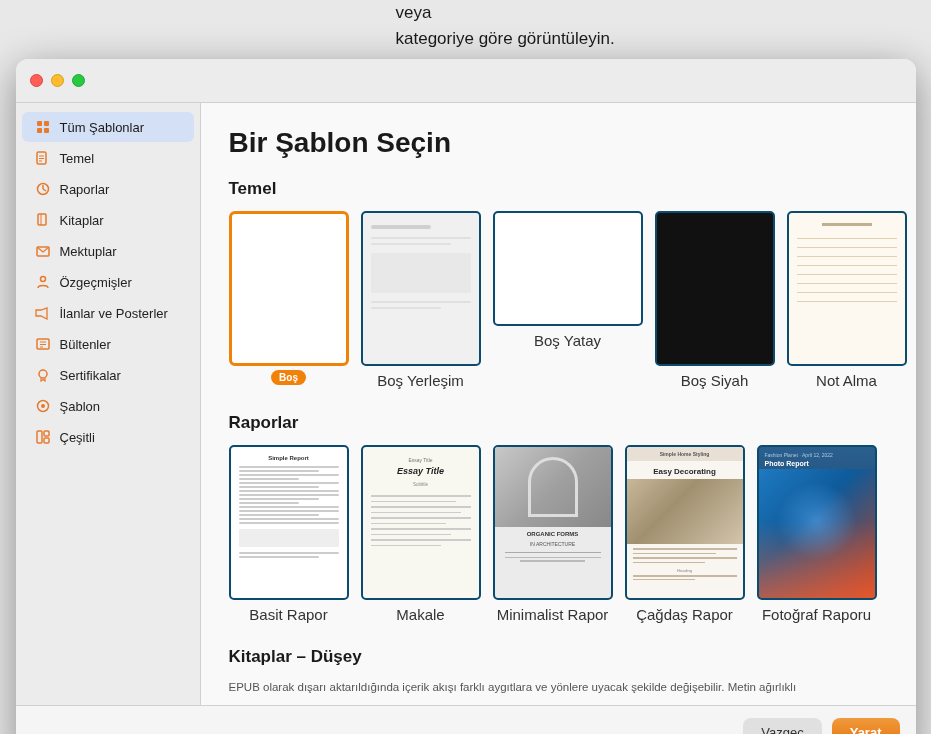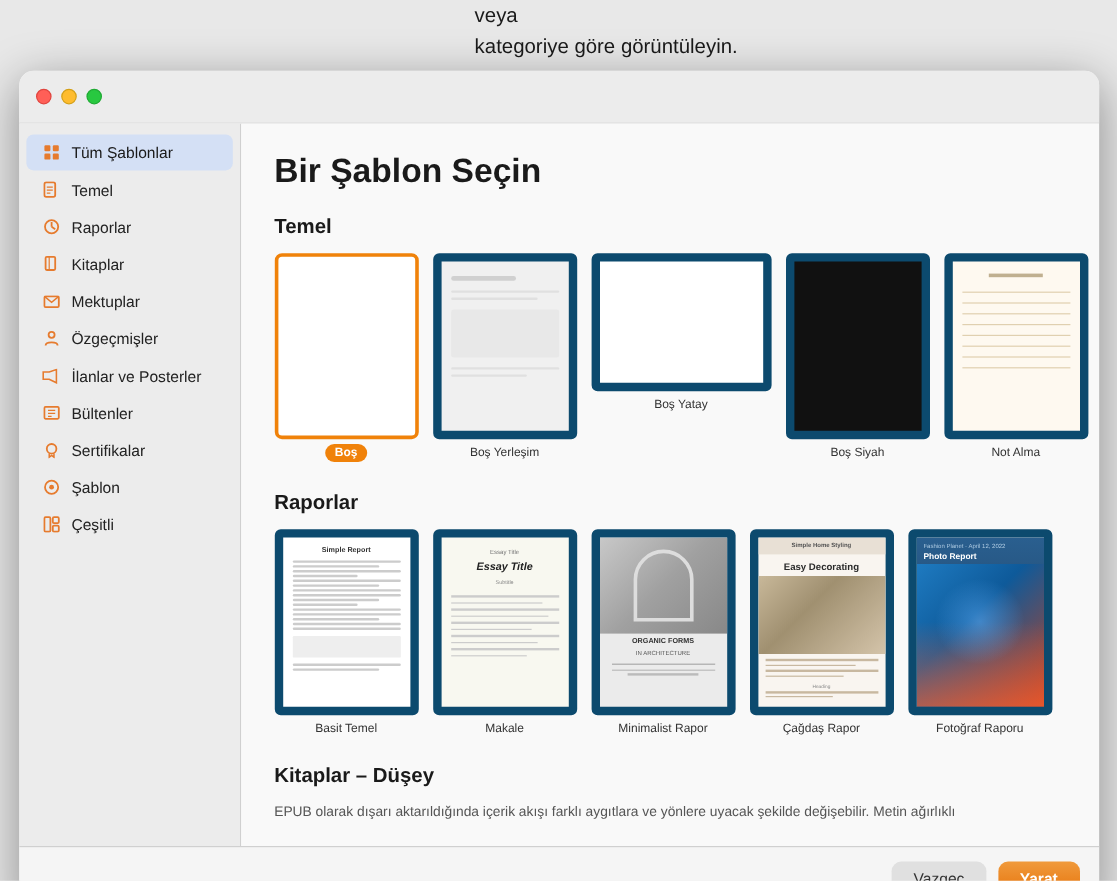--- a/index.html
+++ b/index.html
@@ -140,37 +140,37 @@
       align-items: center;
       gap: 6px;
       cursor: pointer;
       flex-shrink: 0;
     }
 
     .template-thumb {
       width: 120px;
       height: 155px;
       border-radius: 5px;
-      border: 7px solid #0c4a6e;
+      border: 2px solid #0c4a6e;
       background: #fff;
       overflow: hidden;
       position: relative;
     }
 
     .template-thumb.selected {
       border: 3px solid #f0820a;
       border-radius: 6px;
     }
 
     .template-thumb.black-bg {
       background: #111;
     }
 
     .template-label {
-      font-size: 10px;
+      font-size: 15px;
       color: #333;
       text-align: center;
     }
 
     .selected-badge {
       background: #f0820a;
       color: #fff;
       font-size: 10px;
       font-weight: 600;
       padding: 2px 8px;
@@ -540,21 +540,21 @@
                   <div class="line-block full"></div>
                   <div class="line-block full"></div>
                   <div class="line-block medium"></div>
                   <div class="line-block full"></div>
                   <div class="line-block full"></div>
                   <div style="height: 18px; background: #eee; margin: 5px 0; border-radius: 1px;"></div>
                   <div class="line-block full"></div>
                   <div class="line-block medium"></div>
                 </div>
               </div>
-              <span class="template-label">Basit Temel</span>
+              <span class="template-label">Basit Rapor</span>
             </div>
 
             <div class="template-item">
               <div class="template-thumb article-thumb">
                 <div style="padding: 10px 8px;">
                   <div style="font-size: 5px; text-align: center; color: #777; margin-bottom: 3px;">Essay Title</div>
                   <div style="font-size: 9px; font-style: italic; font-weight: 800; text-align: center; color: #222; margin-bottom: 5px; line-height: 1.2;">Essay Title</div>
                   <div style="font-size: 4.5px; text-align: center; color: #888; margin-bottom: 8px;">Subtitle</div>
                   <div style="height: 1.5px; background: #ccc; margin-bottom: 4px;"></div>
                   <div style="height: 1.5px; background: #ccc; margin-bottom: 4px; width: 85%;"></div>

